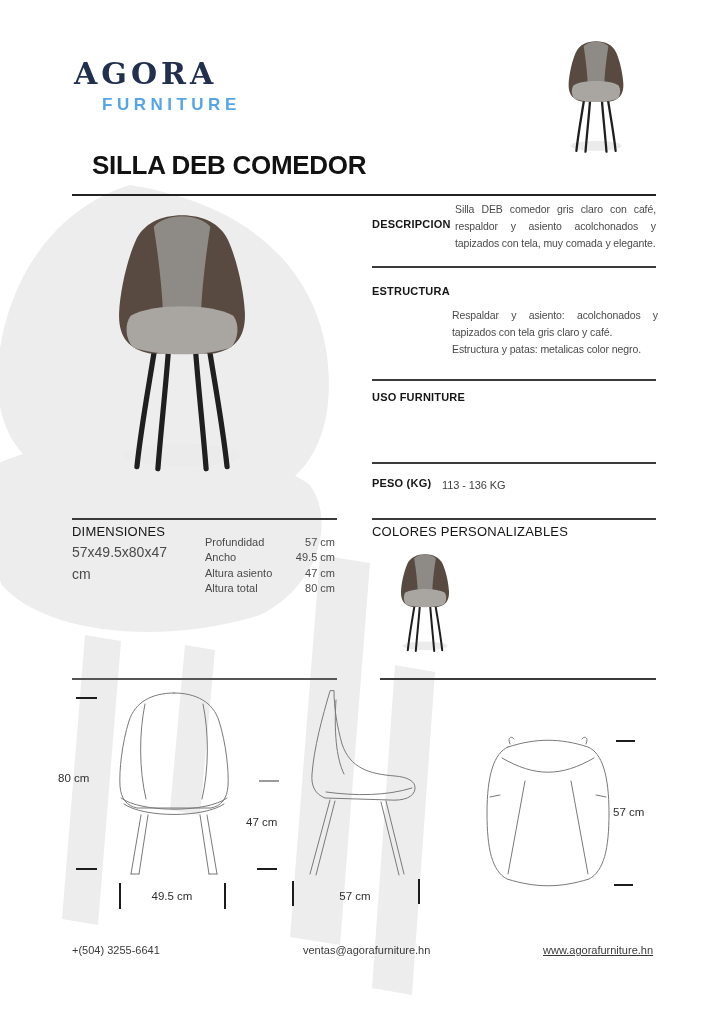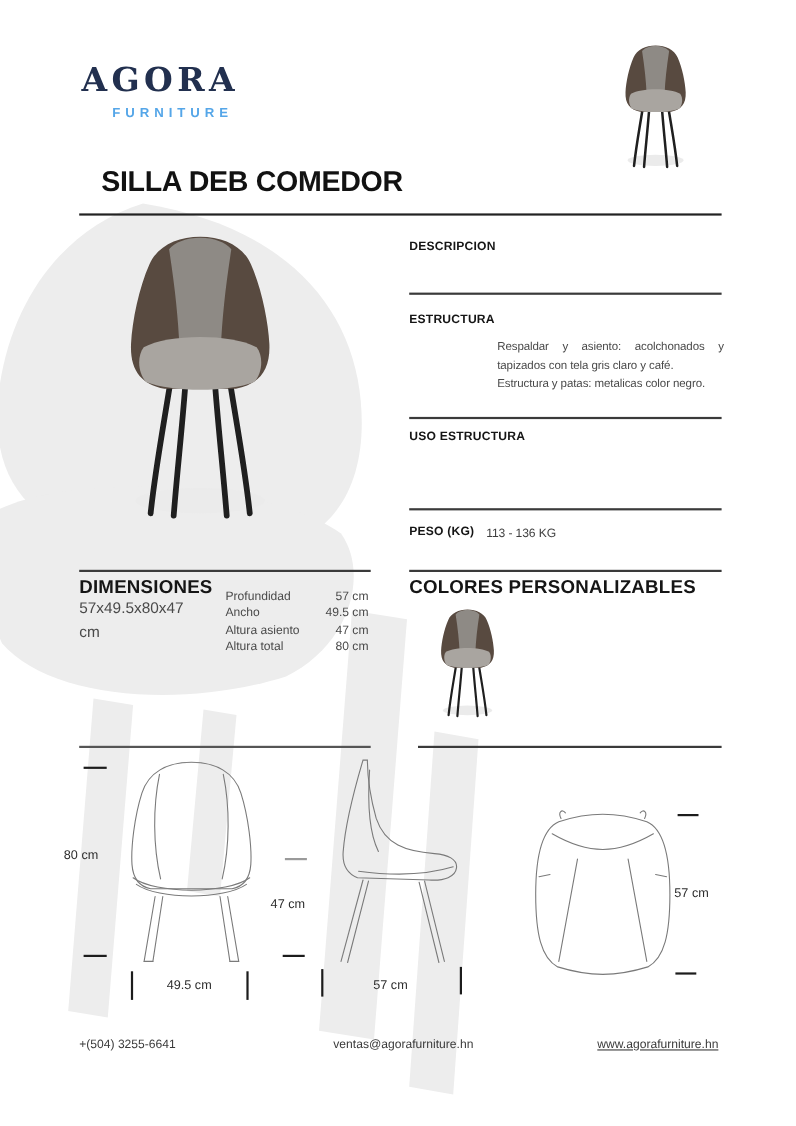--- a/index.html
+++ b/index.html
@@ -3,32 +3,32 @@
 <meta charset="utf-8">
 <style>
   html,body{margin:0;padding:0;background:#fff;}
   .page{
     position:relative;width:724px;height:1024px;background:#ffffff;overflow:hidden;
     font-family:"Liberation Sans",sans-serif;color:#333;
   }
   .abs{position:absolute;}
   
   .brand-name{font-family:"DejaVu Serif",serif;font-weight:700;font-size:30px;letter-spacing:4px;color:#22304f;}
-  .brand-tagline{font-size:12px;font-weight:600;letter-spacing:4.5px;color:#55a6e8;}
+  .brand-tagline{font-size:17px;font-weight:600;letter-spacing:4.5px;color:#55a6e8;}
   
   .doc-title{font-size:26px;font-weight:800;letter-spacing:-0.3px;color:#121212;}
   .rule{position:absolute;height:1.6px;background:#3a3a3a;}
   .rule.thick{height:2px;background:#222;}
   
   .lbl{font-size:11px;font-weight:700;color:#151515;letter-spacing:0.2px;text-align:center;}
   .txt{font-size:10.5px;color:#4a4a4a;line-height:1.6;letter-spacing:-0.1px;}
   .just{text-align:justify;}
   .nowrap{white-space:nowrap;}
   
-  .sec-heading{font-size:17px;font-weight:700;color:#151515;letter-spacing:0.2px;}
+  .sec-heading{font-size:13px;font-weight:400;color:#151515;letter-spacing:0.2px;}
   .dim-summary{font-size:14px;color:#4a4a4a;line-height:1.55;}
   .dim-table{display:flex;flex-direction:column;gap:2.5px;}
   .dim-row{display:flex;justify-content:space-between;font-size:11px;color:#4a4a4a;line-height:1.18;}
   .dim-row .v{text-align:right;}
   
   .tick-h{position:absolute;height:2px;background:#1c1c1c;}
   .tick-h.gray{background:#9a9a9a;}
   .tick-v{position:absolute;width:1.5px;background:#1c1c1c;}
   .dim-label{position:absolute;font-size:11.5px;color:#2e2e2e;}
   .centered{text-align:center;}
@@ -84,30 +84,31 @@
   <div class="abs doc-title" style="left:72px;top:150px;margin-left:20px;">SILLA DEB COMEDOR</div>
   <div class="rule thick" style="left:72px;top:194px;width:584px;"></div>
 
   <div class="abs" style="left:108px;top:212px;">
     <svg width="148" height="262" viewBox="0 0 140 250">
         <use href="#chair-sym"></use>
       </svg>
   </div>
 
   <div class="abs lbl" style="left:372px;top:218px;">DESCRIPCION</div>
+  <div class="abs txt just" style="left:455px;top:201px;width:201px;">Silla DEB comedor gris claro con café, respaldor y asiento acolchonados y tapizados con tela, muy comada y elegante.</div>
   <div class="rule" style="left:372px;top:266px;width:284px;"></div>
 
   <div class="abs lbl" style="left:372px;top:285px;">ESTRUCTURA</div>
   <div class="abs" style="left:452px;top:281px;width:206px;margin-top:26px;">
     <div class="txt just">Respaldar y asiento: acolchonados y tapizados con tela gris claro y café.</div>
     <div class="txt nowrap">Estructura y patas: metalicas color negro.</div>
   </div>
   <div class="rule" style="left:372px;top:379px;width:284px;"></div>
 
-  <div class="abs lbl" style="left:372px;top:391px;">USO ESTRUCTURA</div>
+  <div class="abs lbl" style="left:372px;top:391px;">USO FURNITURE</div>
   <div class="rule" style="left:372px;top:462px;width:284px;"></div>
 
   <div class="abs lbl" style="left:372px;top:477px;">PESO (KG)</div>
   <div class="abs txt nowrap" style="left:442px;top:477px;font-size:11px;color:#3e3e3e;">113 - 136 KG</div>
   <div class="rule" style="left:372px;top:518px;width:284px;"></div>
   <div class="rule" style="left:72px;top:518px;width:265px;"></div>
 
   <div class="abs sec-heading" style="left:72px;top:524px;">DIMENSIONES</div>
   <div class="abs dim-summary" style="left:72px;top:542px;width:92px;">57x49.5x80x47 cm</div>
 

